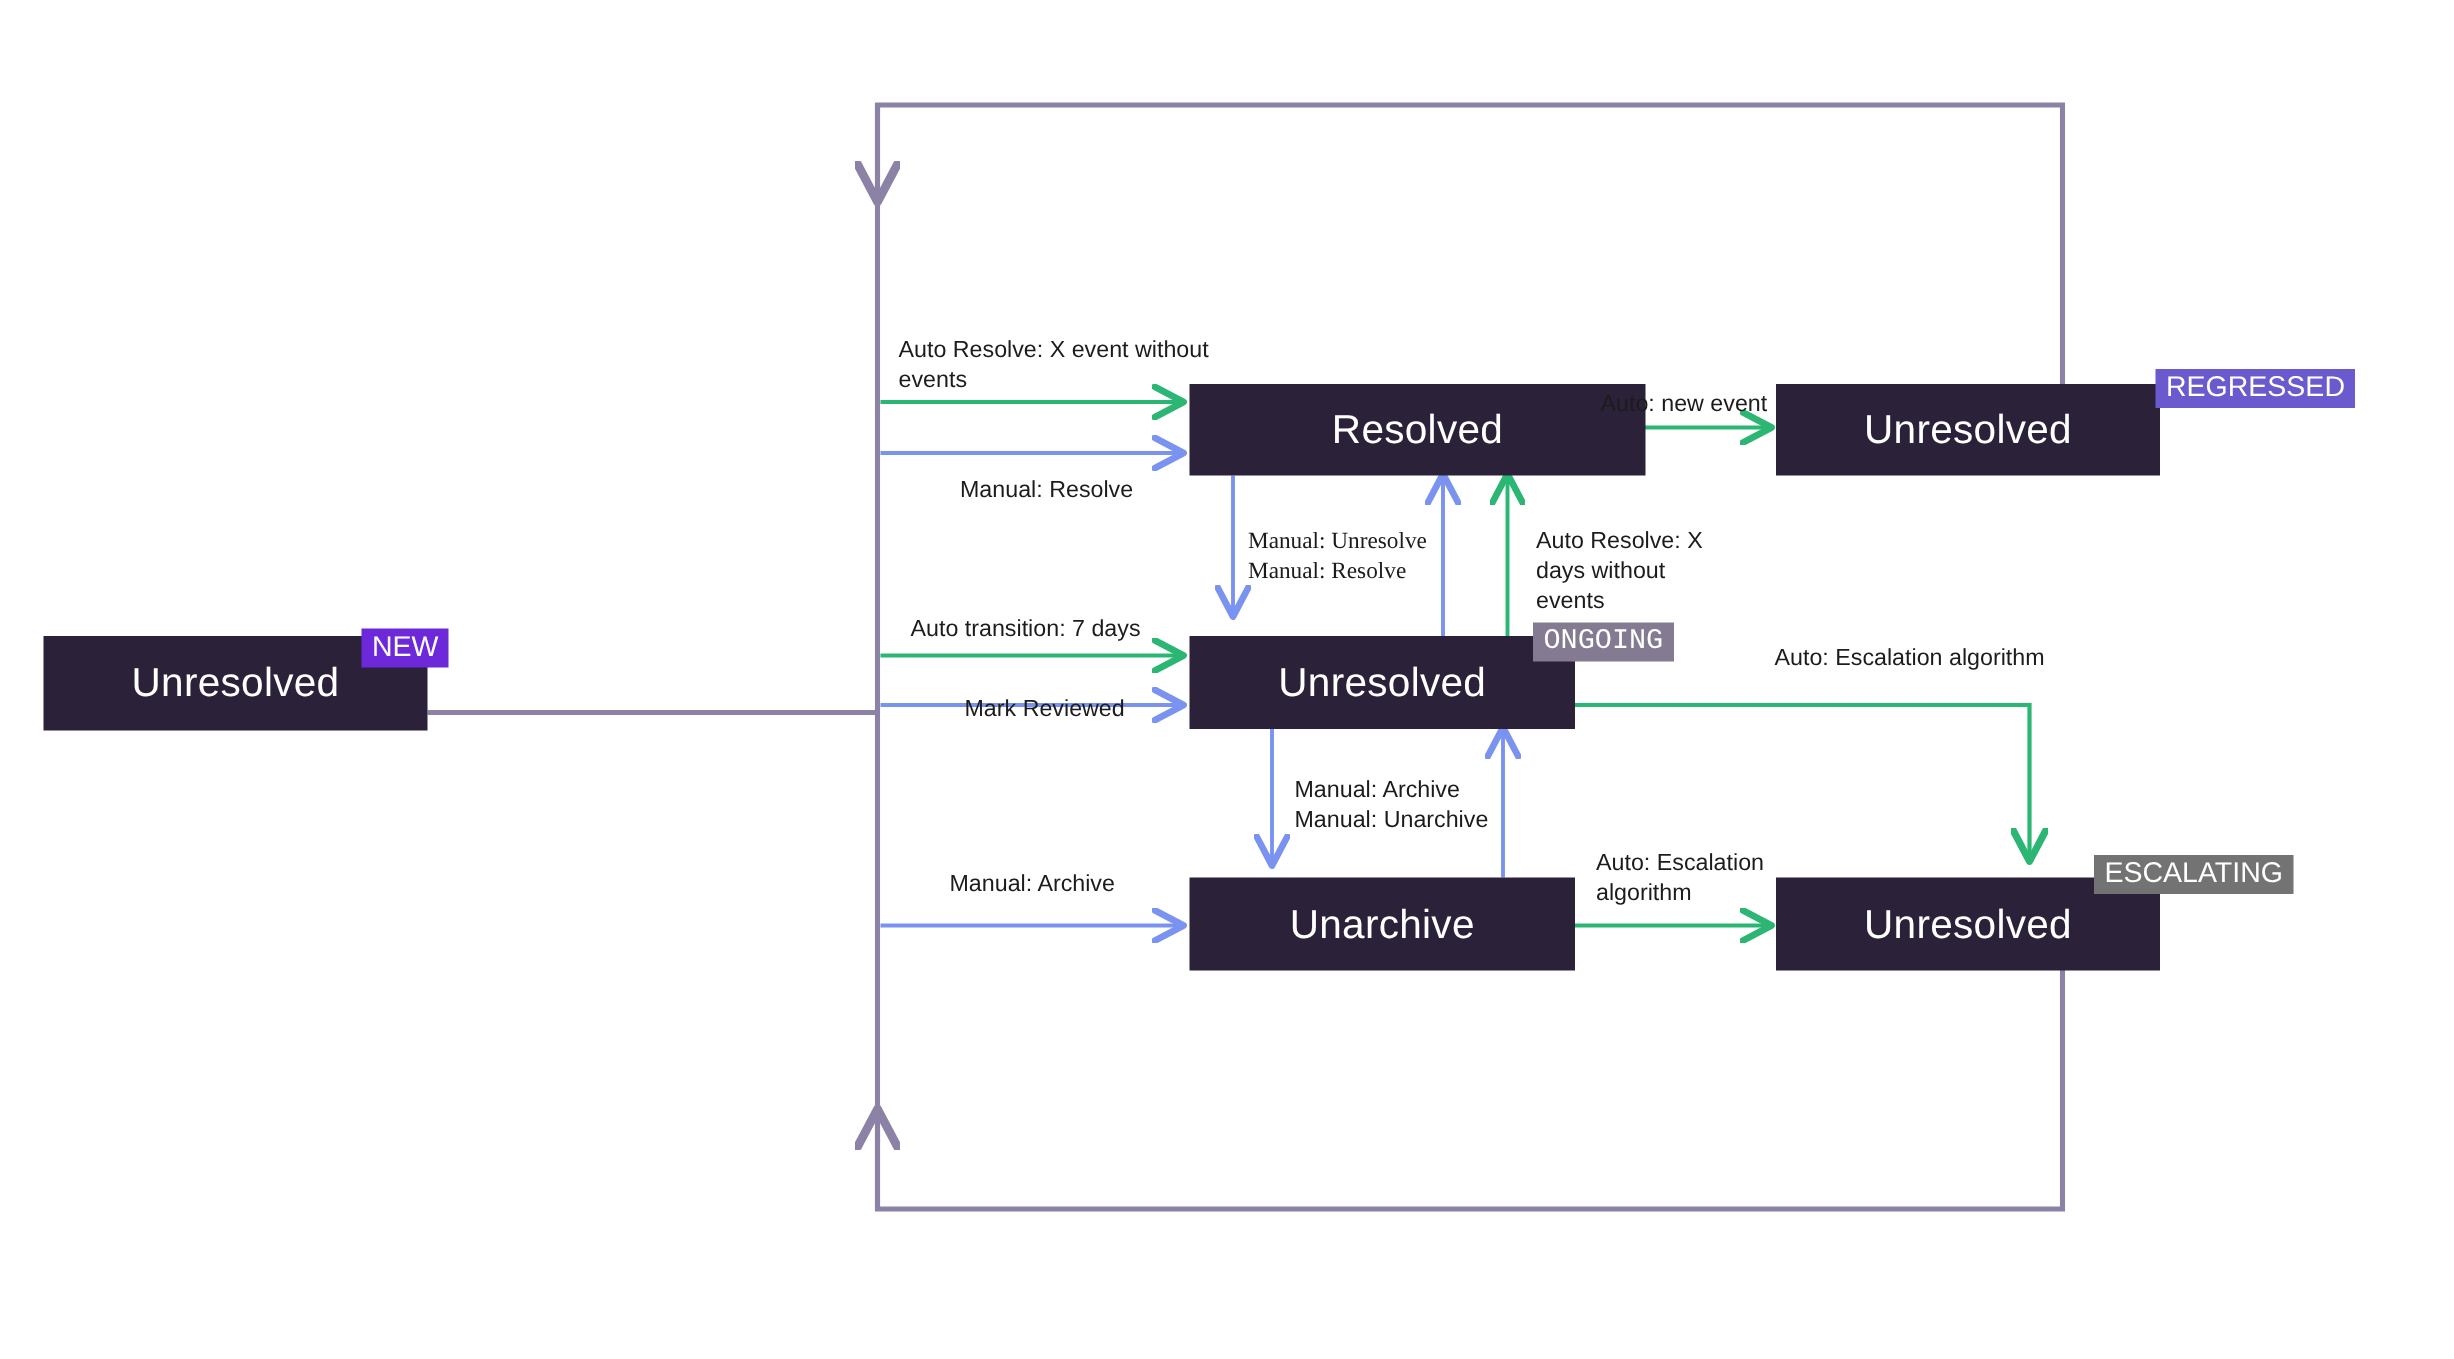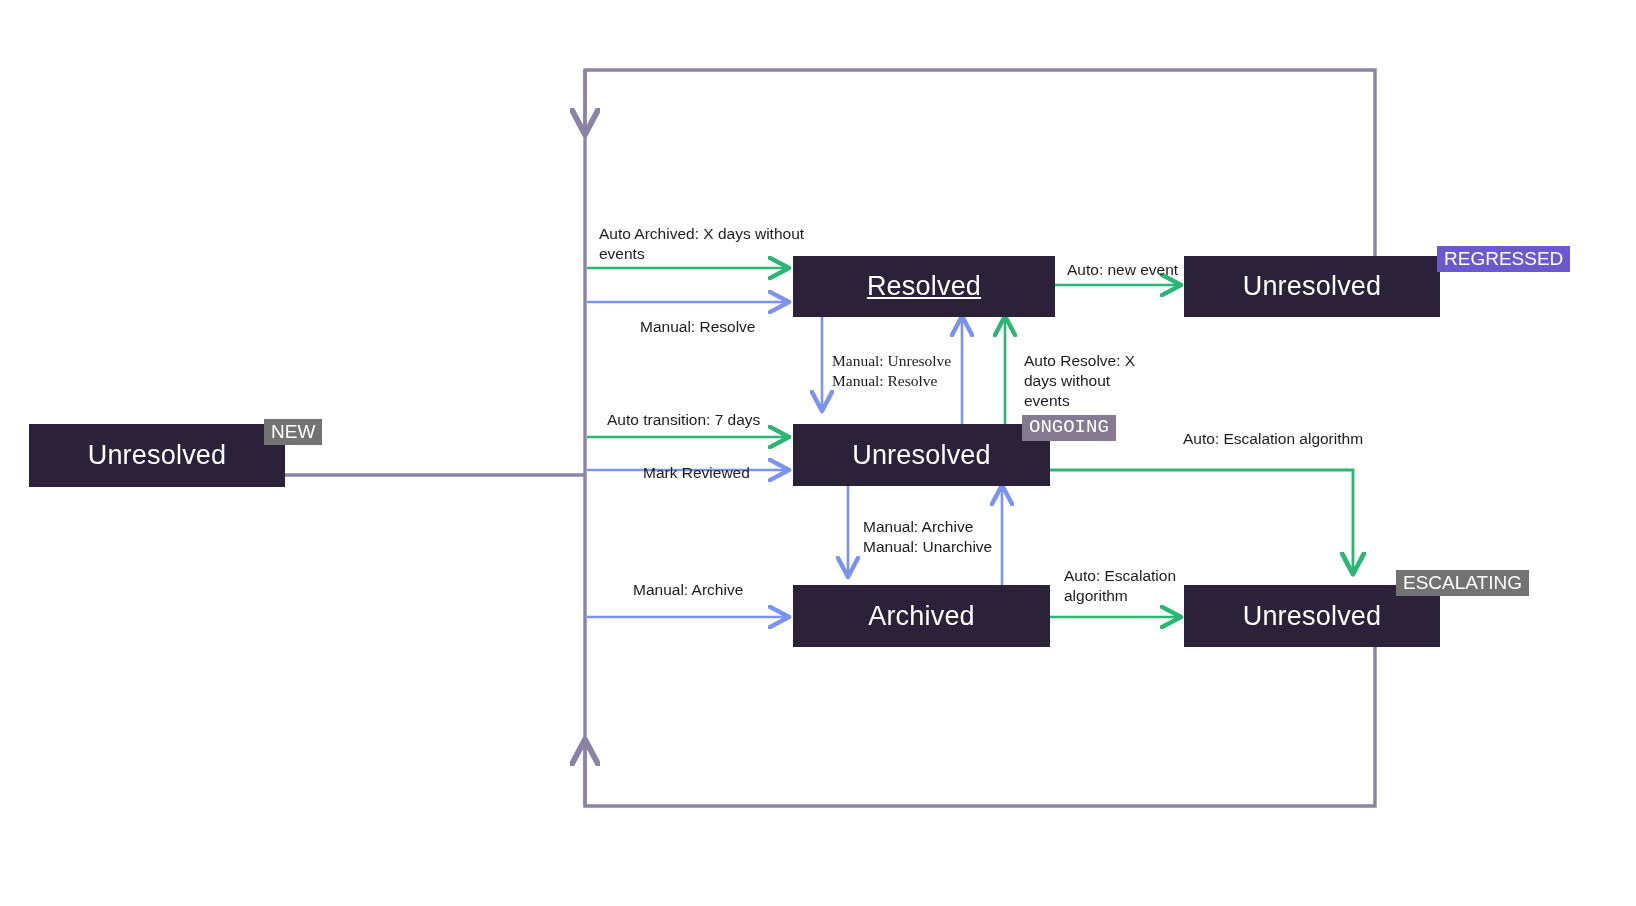--- a/index.html
+++ b/index.html
@@ -142,54 +142,54 @@
     </g>
 
     <g>
       <path d="M1050,617 L1179,617" fill="none" stroke="#2bb673" stroke-width="2.6" marker-end="url(#ah-green)"></path>
     </g>
   </svg>
 
   <div class="node" style="left:29px; top:424px; width:256px; height:63px;">
     <span>Unresolved</span>
   </div>
-  <div class="badge" style="left:241px; top:419px; background:#737373;margin-left:23px;">
+  <div class="badge" style="left:241px; top:419px; background:#6d28d9;">
     <span>NEW</span>
   </div>
 
-  <div class="node" style="left:793px; top:256px; width:262px; height:61px;text-decoration:underline;">
+  <div class="node" style="left:793px; top:256px; width:304px; height:61px;">
     <span>Resolved</span>
   </div>
 
   <div class="node" style="left:1184px; top:256px; width:256px; height:61px;">
     <span>Unresolved</span>
   </div>
   <div class="badge" style="left:1400px; top:246px; background:#6a5acd;margin-left:37px;">
     <span>REGRESSED</span>
   </div>
 
   <div class="node" style="left:793px; top:424px; width:257px; height:62px;">
     <span>Unresolved</span>
   </div>
   <div class="badge" style="left:1022px; top:415px; background:#847b93;font-family:Liberation Mono, monospace;">
     <span>ONGOING</span>
   </div>
 
   <div class="node" style="left:793px; top:585px; width:257px; height:62px;">
-    <span>Archived</span>
+    <span>Unarchive</span>
   </div>
 
   <div class="node" style="left:1184px; top:585px; width:256px; height:62px;">
     <span>Unresolved</span>
   </div>
   <div class="badge" style="left:1396px; top:570px; background:#737373;">
     <span>ESCALATING</span>
   </div>
 
-  <div class="edge-label" style="left:599px; top:224px; width:210px;">Auto Archived: X days without
+  <div class="edge-label" style="left:599px; top:224px; width:210px;">Auto Resolve: X event without
 events</div>
 
   <div class="edge-label" style="left:640px; top:317px; width:200px;">Manual: Resolve</div>
 
   <div class="edge-label" style="left:1067px; top:260px; width:140px;">Auto: new event</div>
 
   <div class="edge-label" style="left:832px; top:351px; width:190px; text-align:left;font-family:Liberation Serif, serif;">Manual: Unresolve
 Manual: Resolve</div>
 
   <div class="edge-label" style="left:1024px; top:351px; width:112px;">Auto Resolve: X

